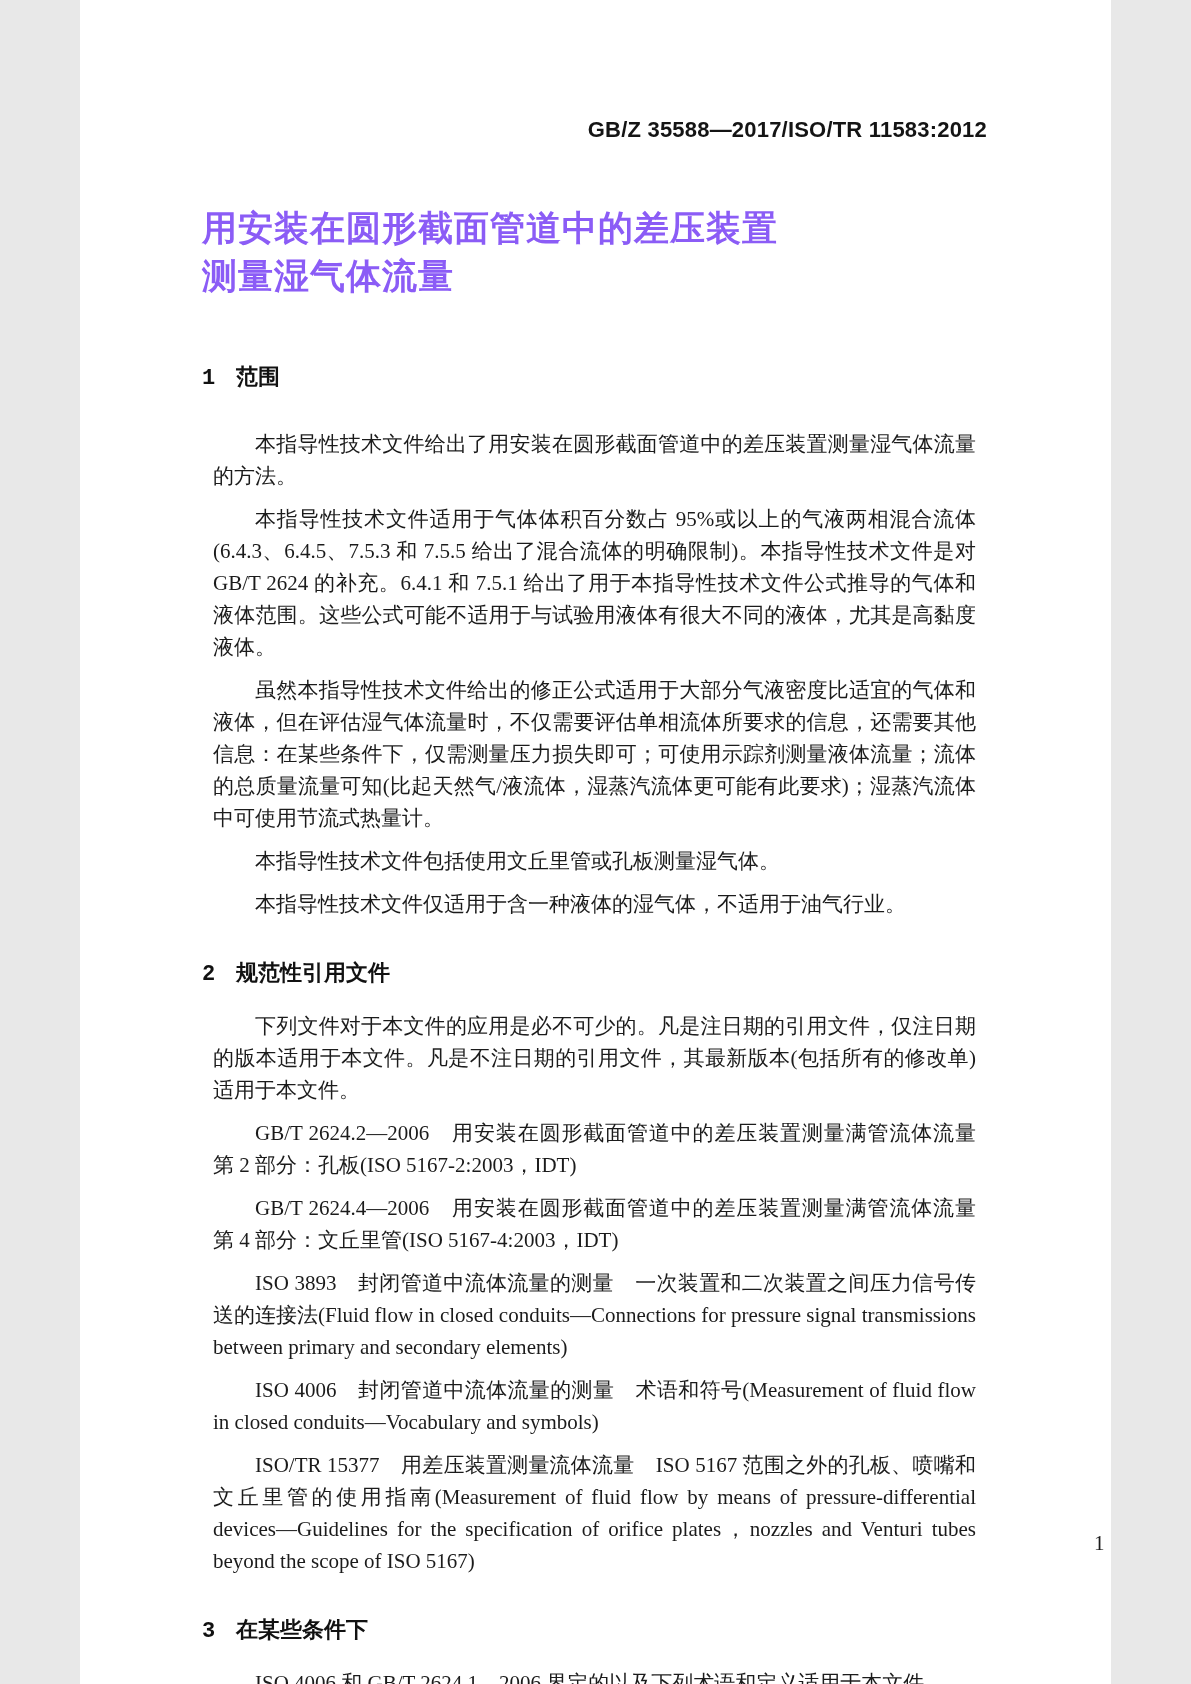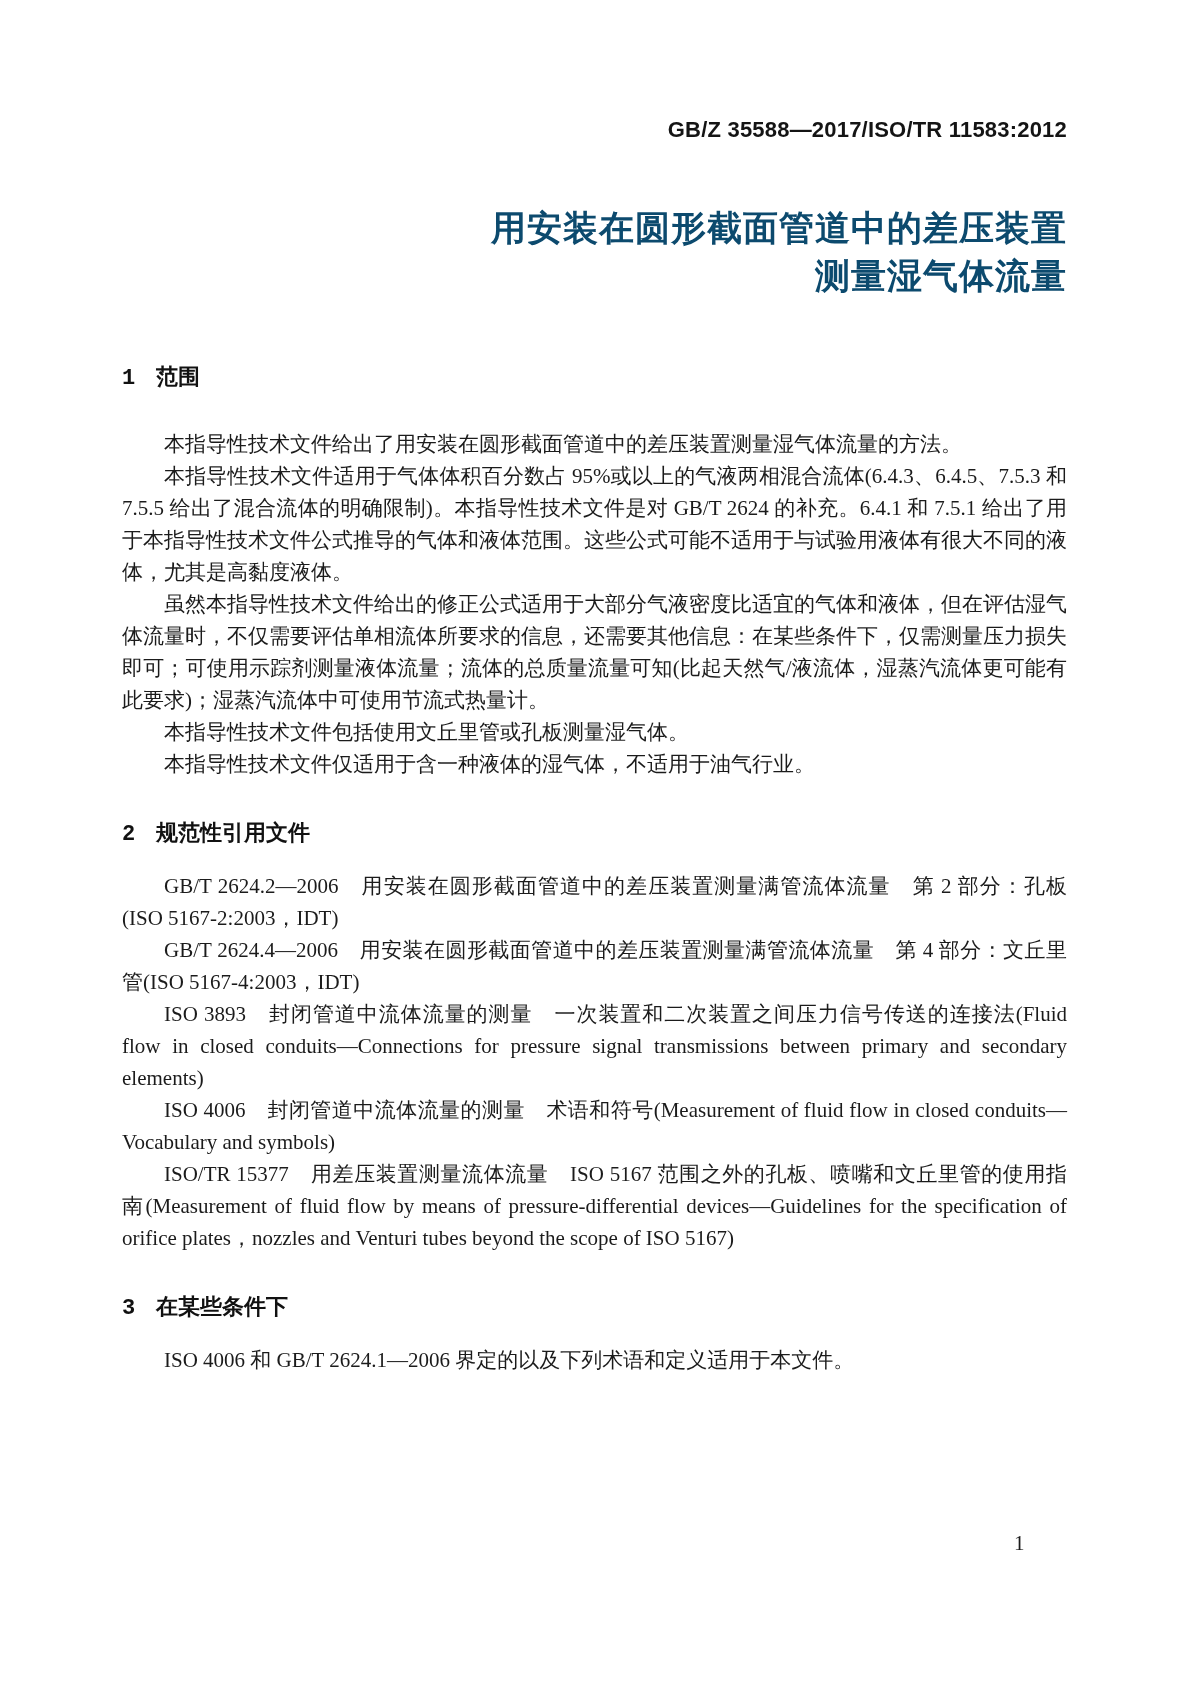--- a/index.html
+++ b/index.html
@@ -1,58 +1,58 @@
 <!DOCTYPE html>
 <html lang="zh"><head>
 <meta charset="utf-8">
 <style>
   html, body { margin: 0; padding: 0; background: #e8e8e8; }
   .page {
     position: relative;
-    width: 1191px;
+    width: 1031px;
     height: 1684px;
     margin: 0 auto;
     background: #ffffff;
     color: #1b1b1b;
     box-sizing: border-box;
     padding: 118px 124px 0 122px;
     font-family: "Liberation Serif", "DejaVu Serif", serif;
     overflow: hidden;
   }
   .doc-header {
     text-align: right;
     font-family: "Liberation Sans", "DejaVu Sans", sans-serif;
     font-weight: 700;
     font-size: 22px;
     line-height: 24px;
     letter-spacing: 0.2px;
     color: #141414;
   }
   .doc-title {
     margin: 62px 0 0 0;
-    text-align: right;
+    text-align: left;
     font-family: "Liberation Sans", "DejaVu Sans", sans-serif;
     font-weight: 700;
     font-size: 35px;
     line-height: 48px;
-    color: #0c4a6e;
+    color: #8b5cf6;
   }
   .title-line { display: block; letter-spacing: 1px; }
   .sec-h {
     font-family: Liberation Mono, monospace;
     font-weight: 700;
     font-size: 22px;
     line-height: 30px;
     margin: 40px 0 20px 0;
     color: #111;
   }
   .sec-h.first { margin-top: 64px; margin-bottom: 34px; }
   .sec-num { margin-right: 0.95em; }
   .para {
-    margin: 0;
+    margin: 11px;
     font-size: 21px;
     line-height: 32px;
     text-align: justify;
     text-indent: 2em;
     color: #1b1b1b;
   }
   .page-number {
     position: absolute;
     top: 1528px;
     left: 1014px;
@@ -81,20 +81,21 @@
     <p class="para">本指导性技术文件适用于气体体积百分数占 95%或以上的气液两相混合流体(6.4.3、6.4.5、7.5.3 和 7.5.5 给出了混合流体的明确限制)。本指导性技术文件是对 GB/T 2624 的补充。6.4.1 和 7.5.1 给出了用于本指导性技术文件公式推导的气体和液体范围。这些公式可能不适用于与试验用液体有很大不同的液体，尤其是高黏度液体。</p>
     <p class="para">虽然本指导性技术文件给出的修正公式适用于大部分气液密度比适宜的气体和液体，但在评估湿气体流量时，不仅需要评估单相流体所要求的信息，还需要其他信息：在某些条件下，仅需测量压力损失即可；可使用示踪剂测量液体流量；流体的总质量流量可知(比起天然气/液流体，湿蒸汽流体更可能有此要求)；湿蒸汽流体中可使用节流式热量计。</p>
     <p class="para">本指导性技术文件包括使用文丘里管或孔板测量湿气体。</p>
     <p class="para">本指导性技术文件仅适用于含一种液体的湿气体，不适用于油气行业。</p>
   </section>
 
   <section>
     <h2 class="sec-h">
       <span class="sec-num">2</span><span>规范性引用文件</span>
     </h2>
+    <p class="para">下列文件对于本文件的应用是必不可少的。凡是注日期的引用文件，仅注日期的版本适用于本文件。凡是不注日期的引用文件，其最新版本(包括所有的修改单)适用于本文件。</p>
     <p class="para">GB/T 2624.2—2006　用安装在圆形截面管道中的差压装置测量满管流体流量　第 2 部分：孔板(ISO 5167-2:2003，IDT)</p>
     <p class="para">GB/T 2624.4—2006　用安装在圆形截面管道中的差压装置测量满管流体流量　第 4 部分：文丘里管(ISO 5167-4:2003，IDT)</p>
     <p class="para">ISO 3893　封闭管道中流体流量的测量　一次装置和二次装置之间压力信号传送的连接法(Fluid flow in closed conduits—Connections for pressure signal transmissions between primary and secondary elements)</p>
     <p class="para">ISO 4006　封闭管道中流体流量的测量　术语和符号(Measurement of fluid flow in closed conduits—Vocabulary and symbols)</p>
     <p class="para">ISO/TR 15377　用差压装置测量流体流量　ISO 5167 范围之外的孔板、喷嘴和文丘里管的使用指南(Measurement of fluid flow by means of pressure-differential devices—Guidelines for the specification of orifice plates，nozzles and Venturi tubes beyond the scope of ISO 5167)</p>
   </section>
 
   <section>
     <h2 class="sec-h">
       <span class="sec-num">3</span><span>在某些条件下</span>

